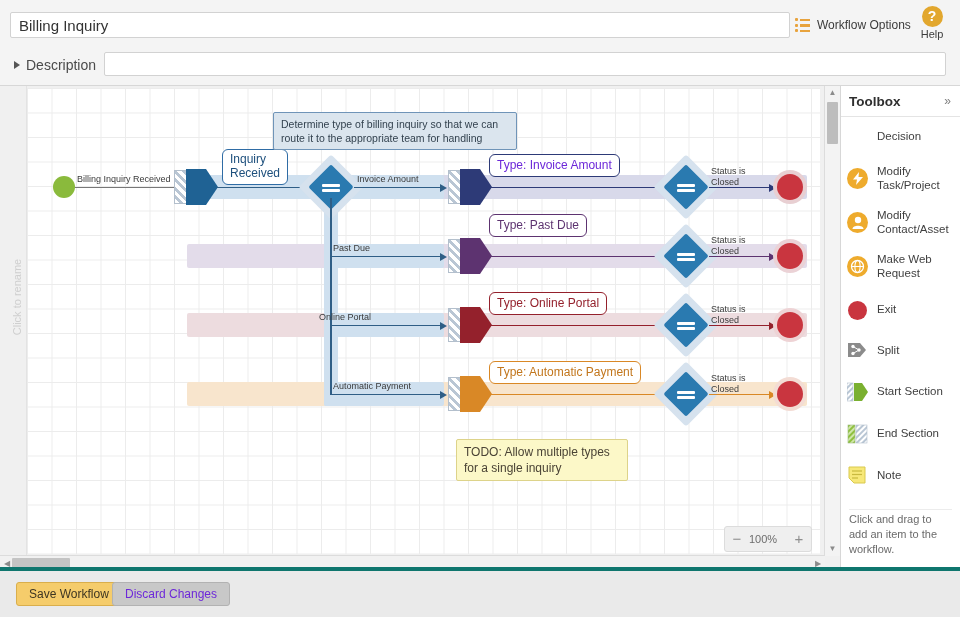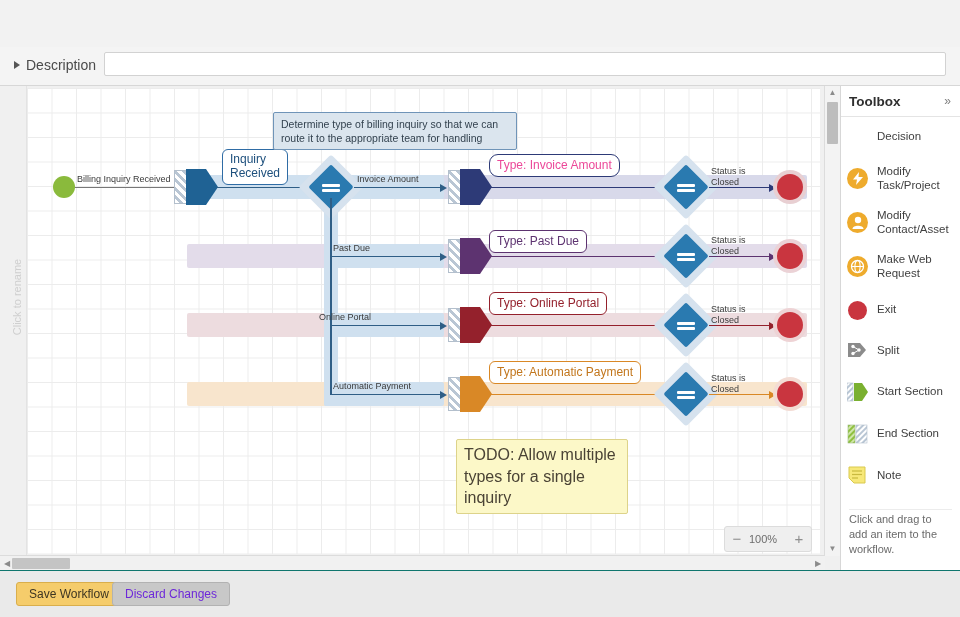--- a/index.html
+++ b/index.html
@@ -123,21 +123,21 @@
   .callout{
     position:absolute;background:#fff;border:1.5px solid #2f6ca5;border-radius:6px;
     padding:3px 7px;font-size:12px;color:#1d4f7c;line-height:1.25;white-space:nowrap;
   }
   .note-blue{
     position:absolute;background:#dbe5ee;border:1px solid #6f94b8;border-radius:2px;
     padding:4px 7px;font-size:10.5px;color:#33424f;line-height:1.35;width:244px;box-sizing:border-box;
   }
   .note-yellow{
     position:absolute;background:#fcf8c8;border:1px solid #ddd38a;border-radius:2px;
-    padding:4px 7px;font-size:16px;color:#4a4335;line-height:1.35;width:172px;box-sizing:border-box;
+    padding:4px 7px;font-size:12px;color:#4a4335;line-height:1.35;width:172px;box-sizing:border-box;
   }
   .diamond-wrap{position:absolute;width:46px;height:46px;}
   .dhalo{position:absolute;left:0;top:0;width:46px;height:46px;background:#d6e2ee;transform:rotate(45deg);border-radius:3px;}
   .dmain{position:absolute;left:7px;top:7px;width:32px;height:32px;background:#2a7ab0;transform:rotate(45deg);border-radius:2px;}
   .deq{position:absolute;left:14px;top:18px;width:18px;}
   .deq i{display:block;height:3px;background:#fff;margin:2px 0;border-radius:1px;}
   .exit-halo{position:absolute;width:34px;height:34px;border-radius:50%;}
   .exit-dot{position:absolute;left:4px;top:4px;width:26px;height:26px;border-radius:50%;background:#c9353f;}
   .status-lbl{position:absolute;font-size:9px;color:#3a3a3a;line-height:1.25;white-space:nowrap;}
 
@@ -161,34 +161,52 @@
   .ic-diamond i{position:absolute;width:11px;height:2px;background:#fff;left:2.5px;transform:rotate(-45deg);}
   .tb-foot{
     position:absolute;left:0;bottom:14px;width:119px;padding:0 8px;box-sizing:border-box;
     font-size:11px;color:#6b6b6b;line-height:1.35;
   }
   .tb-sep{border-top:1px solid #ececec;margin:0 8px;}
 
   
   .footer{
     position:absolute;left:0;bottom:0;width:960px;height:46px;background:#eaeaea;
-    border-top:1px solid #0f766e;
+    border-top:4px solid #0f766e;
   }
   .btn{
     position:absolute;top:11px;height:24px;border-radius:3px;border:1px solid;
     font-family:"Liberation Sans",sans-serif;font-size:12px;cursor:pointer;padding:0 12px;
   }
   .btn-save{left:16px;background:#f5cc6b;border-color:#d9ae4c;color:#3d3522;}
   .btn-discard{left:112px;background:#c8c8c8;border-color:#b2b2b2;color:#6d28d9;}
 </style>
 </head>
 <body>
 
 <div class="app">
 
+  <div class="header">
+    <input class="title-input" readonly="" value="Billing Inquiry" style="">
+    <div class="wf-options">
+      <span class="list-icon">
+        <i class="d" style="top:0"></i>
+          <i class="b" style="top:0.5px"></i>
+        <i class="d" style="top:5.5px"></i>
+          <i class="b" style="top:6px"></i>
+        <i class="d" style="top:11px"></i>
+          <i class="b" style="top:11.5px"></i>
+      </span>
+      <span class="wf-options-label">Workflow Options</span>
+    </div>
+    <div class="help-btn">
+      <div class="help-circle">?</div>
+      <div class="help-label">Help</div>
+    </div>
+  </div>
 
   <div class="descbar">
     <div class="desc-toggle">
       <span class="tri"></span>
       <span class="desc-label">Description</span>
     </div>
   </div>
   <input class="desc-input" value="" style="">
 
   <div class="canvas-wrap">
@@ -242,21 +260,21 @@
 
       <div class="conn" style="left:303px;top:110px;width:1.5px;height:196px;background:#2f5e86;"></div>
 
       <div class="conn" style="left:327px;top:98.5px;width:88px;height:1.5px;background:#2f5e86;"></div>
       <div class="arrowhead" style="left:413px;top:95.5px;border-left:7px solid #2f5e86;"></div>
       <div class="edge-label" style="left:330px;top:86px;">Invoice Amount</div>
       <div class="hatch" style="left:421px;top:82px;"></div>
       <svg class="pennant" style="left:433px;top:81px;" viewBox="0 0 32 36">
         <path d="M0,0 L20,0 L32,18 L20,36 L0,36 Z" fill="#2d3a77"></path>
       </svg>
-      <div class="callout" style="left:462px;top:66px;border-color:#2d3a77;color:#ec4899;font-size:12px;border-radius:9px;">Type: Invoice Amount</div>
+      <div class="callout" style="left:462px;top:66px;border-color:#2d3a77;color:#6d28d9;font-size:12px;">Type: Invoice Amount</div>
       <div class="conn" style="left:463px;top:98.5px;width:172px;height:1.5px;background:#2d3a77;"></div>
       <div class="arrowhead" style="left:633px;top:95.5px;border-left:7px solid #2d3a77;"></div>
       <div class="diamond-wrap" style="left:636px;top:76px;">
         <div class="dhalo"></div>
         <div class="dmain"></div>
         <div class="deq">
             <i></i>
             <i></i>
           </div>
       </div>
@@ -270,21 +288,21 @@
         <div class="exit-dot"></div>
       </div>
 
       <div class="conn" style="left:303px;top:167.5px;width:112px;height:1.5px;background:#2f5e86;"></div>
       <div class="arrowhead" style="left:413px;top:164.5px;border-left:7px solid #2f5e86;"></div>
       <div class="edge-label" style="left:306px;top:155px;">Past Due</div>
       <div class="hatch" style="left:421px;top:151px;"></div>
       <svg class="pennant" style="left:433px;top:150px;" viewBox="0 0 32 36">
         <path d="M0,0 L20,0 L32,18 L20,36 L0,36 Z" fill="#5d3370"></path>
       </svg>
-      <div class="callout" style="left:462px;top:142px;border-color:#5d3370;color:#5d3370;font-size:12px;">Type: Past Due</div>
+      <div class="callout" style="left:462px;top:126px;border-color:#5d3370;color:#5d3370;font-size:12px;">Type: Past Due</div>
       <div class="conn" style="left:463px;top:167.5px;width:172px;height:1.5px;background:#5d3370;"></div>
       <div class="arrowhead" style="left:633px;top:164.5px;border-left:7px solid #5d3370;"></div>
       <div class="diamond-wrap" style="left:636px;top:145px;">
         <div class="dhalo"></div>
         <div class="dmain"></div>
         <div class="deq">
             <i></i>
             <i></i>
           </div>
       </div>

